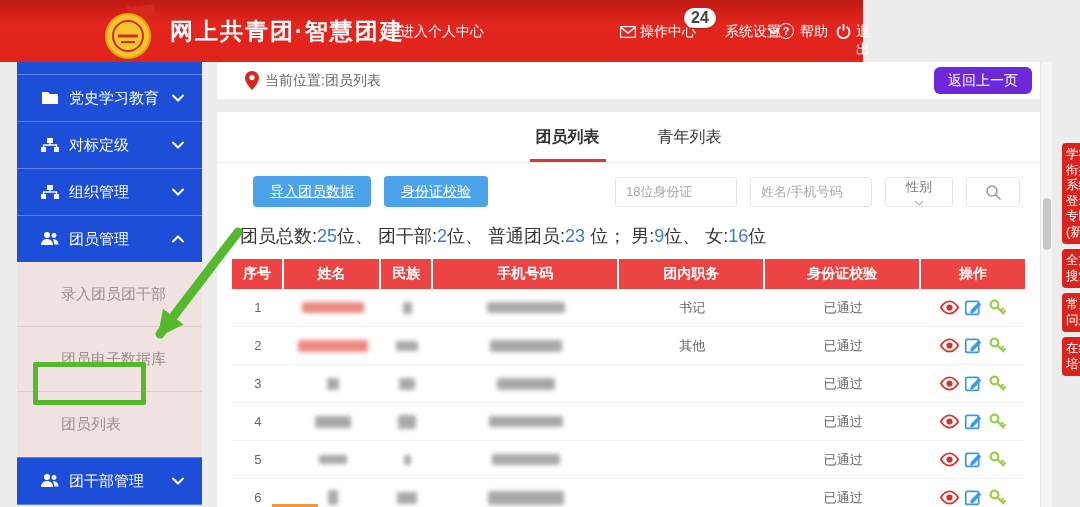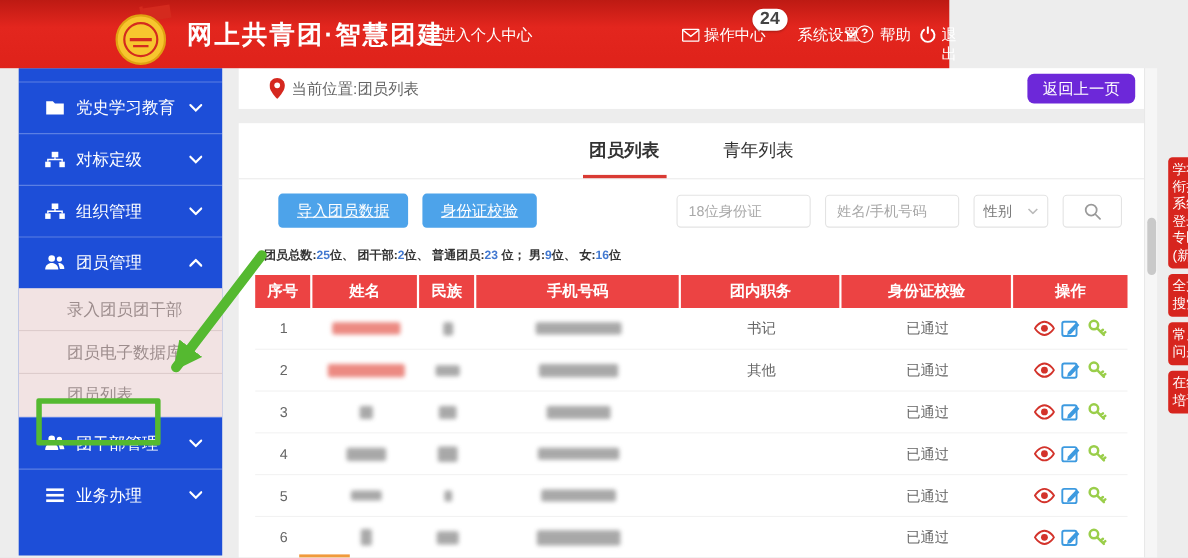--- a/index.html
+++ b/index.html
@@ -19,21 +19,21 @@
   .qmark { position:absolute; left:160px; top:23px; width:16px; height:16px; border:1.5px solid #fff;
            border-radius:50%; color:#fff; font-size:11px; text-align:center; line-height:14px; font-weight:700; }
 
   
   .sb { position:absolute; left:17px; top:62px; width:185px; height:443px; background:#1d4ed8; padding-top:12px; z-index:10;text-align:center; }
   .sb-item { display:flex; align-items:center; height:47px; padding:0 18px 0 24px; color:#fff; font-size:15px;
              border-top:1px solid rgba(255,255,255,.28); cursor:pointer; }
   .sb-item .ic { width:18px; height:16px; margin-right:10px; flex:0 0 auto; }
   .sb-item .chev { margin-left:auto; }
   .sb-sub { background:#f2e3e3; }
-  .sb-sub-item { display:flex; align-items:center; height:39px; padding-left:44px; color:#9d8d8d; font-size:15px;
+  .sb-sub-item { display:flex; align-items:center; height:65px; padding-left:44px; color:#9d8d8d; font-size:15px;
                  border-bottom:1px solid #ddcccc; cursor:pointer; }
   .sb-sub-item:last-child { border-bottom:none; }
 
   
   .bc { position:absolute; left:217px; top:62px; width:823px; height:37px; background:#fff; z-index:5; }
   .bc-text { position:absolute; left:48px; top:10px; font-size:14px; color:#666; }
   .back-btn { position:absolute; right:8px; top:5px; height:27px; padding:0 14px; background:#6d28d9;
               color:#fff; font-size:14px; border:none; border-radius:6px; line-height:27px; cursor:pointer; }
 
   
@@ -43,25 +43,25 @@
   .tab.active { font-weight:700; border-bottom:3px solid #d93a33; }
 
   .toolbar { display:flex; align-items:center; margin:13px 20px 0 36px; }
   .btn-blue { background:#4da3ea; color:#fff; border:none; border-radius:4px; font-size:14px;
               height:31px; padding:0 17px; margin-right:13px; cursor:pointer;text-decoration:underline; }
   .filters { margin-left:auto; display:flex; align-items:center; gap:13px; }
   .f-input { width:122px; height:30px; border:1px solid #e3e3e3; border-radius:4px; font-size:13px;
              padding:0 10px; color:#555; outline:none; font-family:inherit; }
   .f-input::placeholder { color:#a8a8a8; }
   .f-select { width:68px; height:30px; border:1px solid #e3e3e3; border-radius:4px; display:flex;
-              align-items:center; justify-content:space-between; padding:0 8px; color:#777; font-size:13px; cursor:pointer; }
+              align-items:center; justify-content:space-between; padding:0 8px; color:#777; font-size:13px; cursor:pointer;flex-direction:column; }
   .f-search { width:54px; height:30px; border:1px solid #e3e3e3; border-radius:4px; background:#fff;
               display:flex; align-items:center; justify-content:center; cursor:pointer; }
 
-  .stats { margin:17px 20px 0 23px; font-size:11px; color:#333;font-weight:bold; }
+  .stats { margin:17px 20px 0 23px; font-size:18px; color:#333; }
   .stats .num { color:#4178d0; }
 
   .tbl { margin:11px 15px 0; width:793px; }
   .thead { display:flex; height:30px; background:#ec4343; }
   .th { color:#fff; font-size:14px; font-weight:700; display:flex; align-items:center; justify-content:center;
         border-right:2px solid #fff; }
   .th:last-child { border-right:none; }
   .trow { display:flex; align-items:center; height:38px; border-bottom:1px solid #f2f2f2; }
   .td { font-size:13px; color:#666; display:flex; align-items:center; justify-content:center; }
   .c1{width:55px;} .c2{width:103px;} .c3{width:55px;} .c4{width:197px;} .c5{width:155px;} .c6{width:165px;} .c7{width:110px; gap:5px;}

